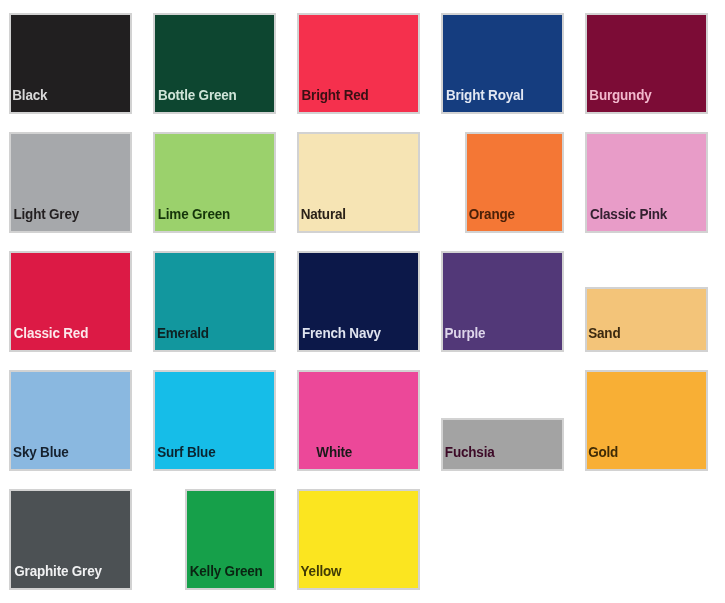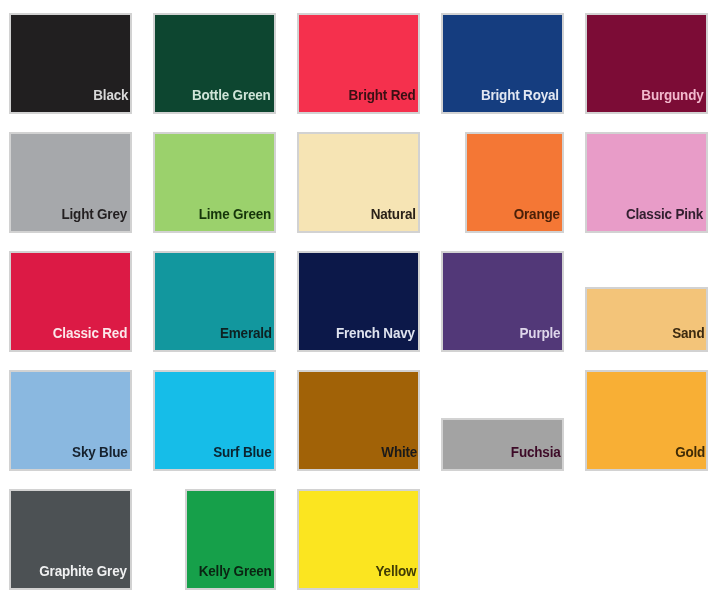--- a/index.html
+++ b/index.html
@@ -21,21 +21,21 @@
     row-gap: 18px;
     padding: 13px 0 0 9px;
     box-sizing: border-box;
   }
   .swatch {
     position: relative;
     box-sizing: border-box;
     border: 2px solid #737373;
     display: flex;
     align-items: flex-end;
-    justify-content: flex-end;
+    justify-content: flex-start;
     overflow: hidden;
   }
   .swatch-label {
     font-family: "Liberation Sans Narrow", "Liberation Sans", sans-serif;
     font-weight: bold;
     font-size: 14.5px;
     letter-spacing: -0.2px;
     line-height: 1;
     padding-bottom: 10px;
     white-space: nowrap;
@@ -92,21 +92,21 @@
     </div>
     <div class="swatch" style="background-color: rgb(243, 196, 121); border-color: rgb(210, 210, 210); margin-top: 36px;">
       <span class="swatch-label" style="color: rgb(60, 42, 16);">Sand</span>
     </div>
     <div class="swatch" style="background-color: rgb(138, 184, 224); border-color: rgb(210, 210, 210);">
       <span class="swatch-label" style="color: rgb(22, 33, 46);">Sky Blue</span>
     </div>
     <div class="swatch" style="background-color: rgb(22, 189, 232); border-color: rgb(210, 210, 210);">
       <span class="swatch-label" style="color: rgb(11, 36, 48);">Surf Blue</span>
     </div>
-    <div class="swatch" style="background-color: #a16207; border-color: rgb(210, 210, 210);">
+    <div class="swatch" style="background-color: #ec4899; border-color: rgb(210, 210, 210); padding-left: 16px;">
       <span class="swatch-label" style="color: rgb(26, 26, 26);">White</span>
     </div>
     <div class="swatch" style="background-color: #a3a3a3; border-color: rgb(210, 210, 210); margin-top: 48px;">
       <span class="swatch-label" style="color: rgb(61, 10, 39);">Fuchsia</span>
     </div>
     <div class="swatch" style="background-color: rgb(248, 175, 53); border-color: rgb(210, 210, 210);">
       <span class="swatch-label" style="color: rgb(63, 43, 6);">Gold</span>
     </div>
     <div class="swatch" style="background-color: rgb(76, 81, 84); border-color: rgb(210, 210, 210);">
       <span class="swatch-label" style="color: rgb(240, 241, 242);">Graphite Grey</span>

